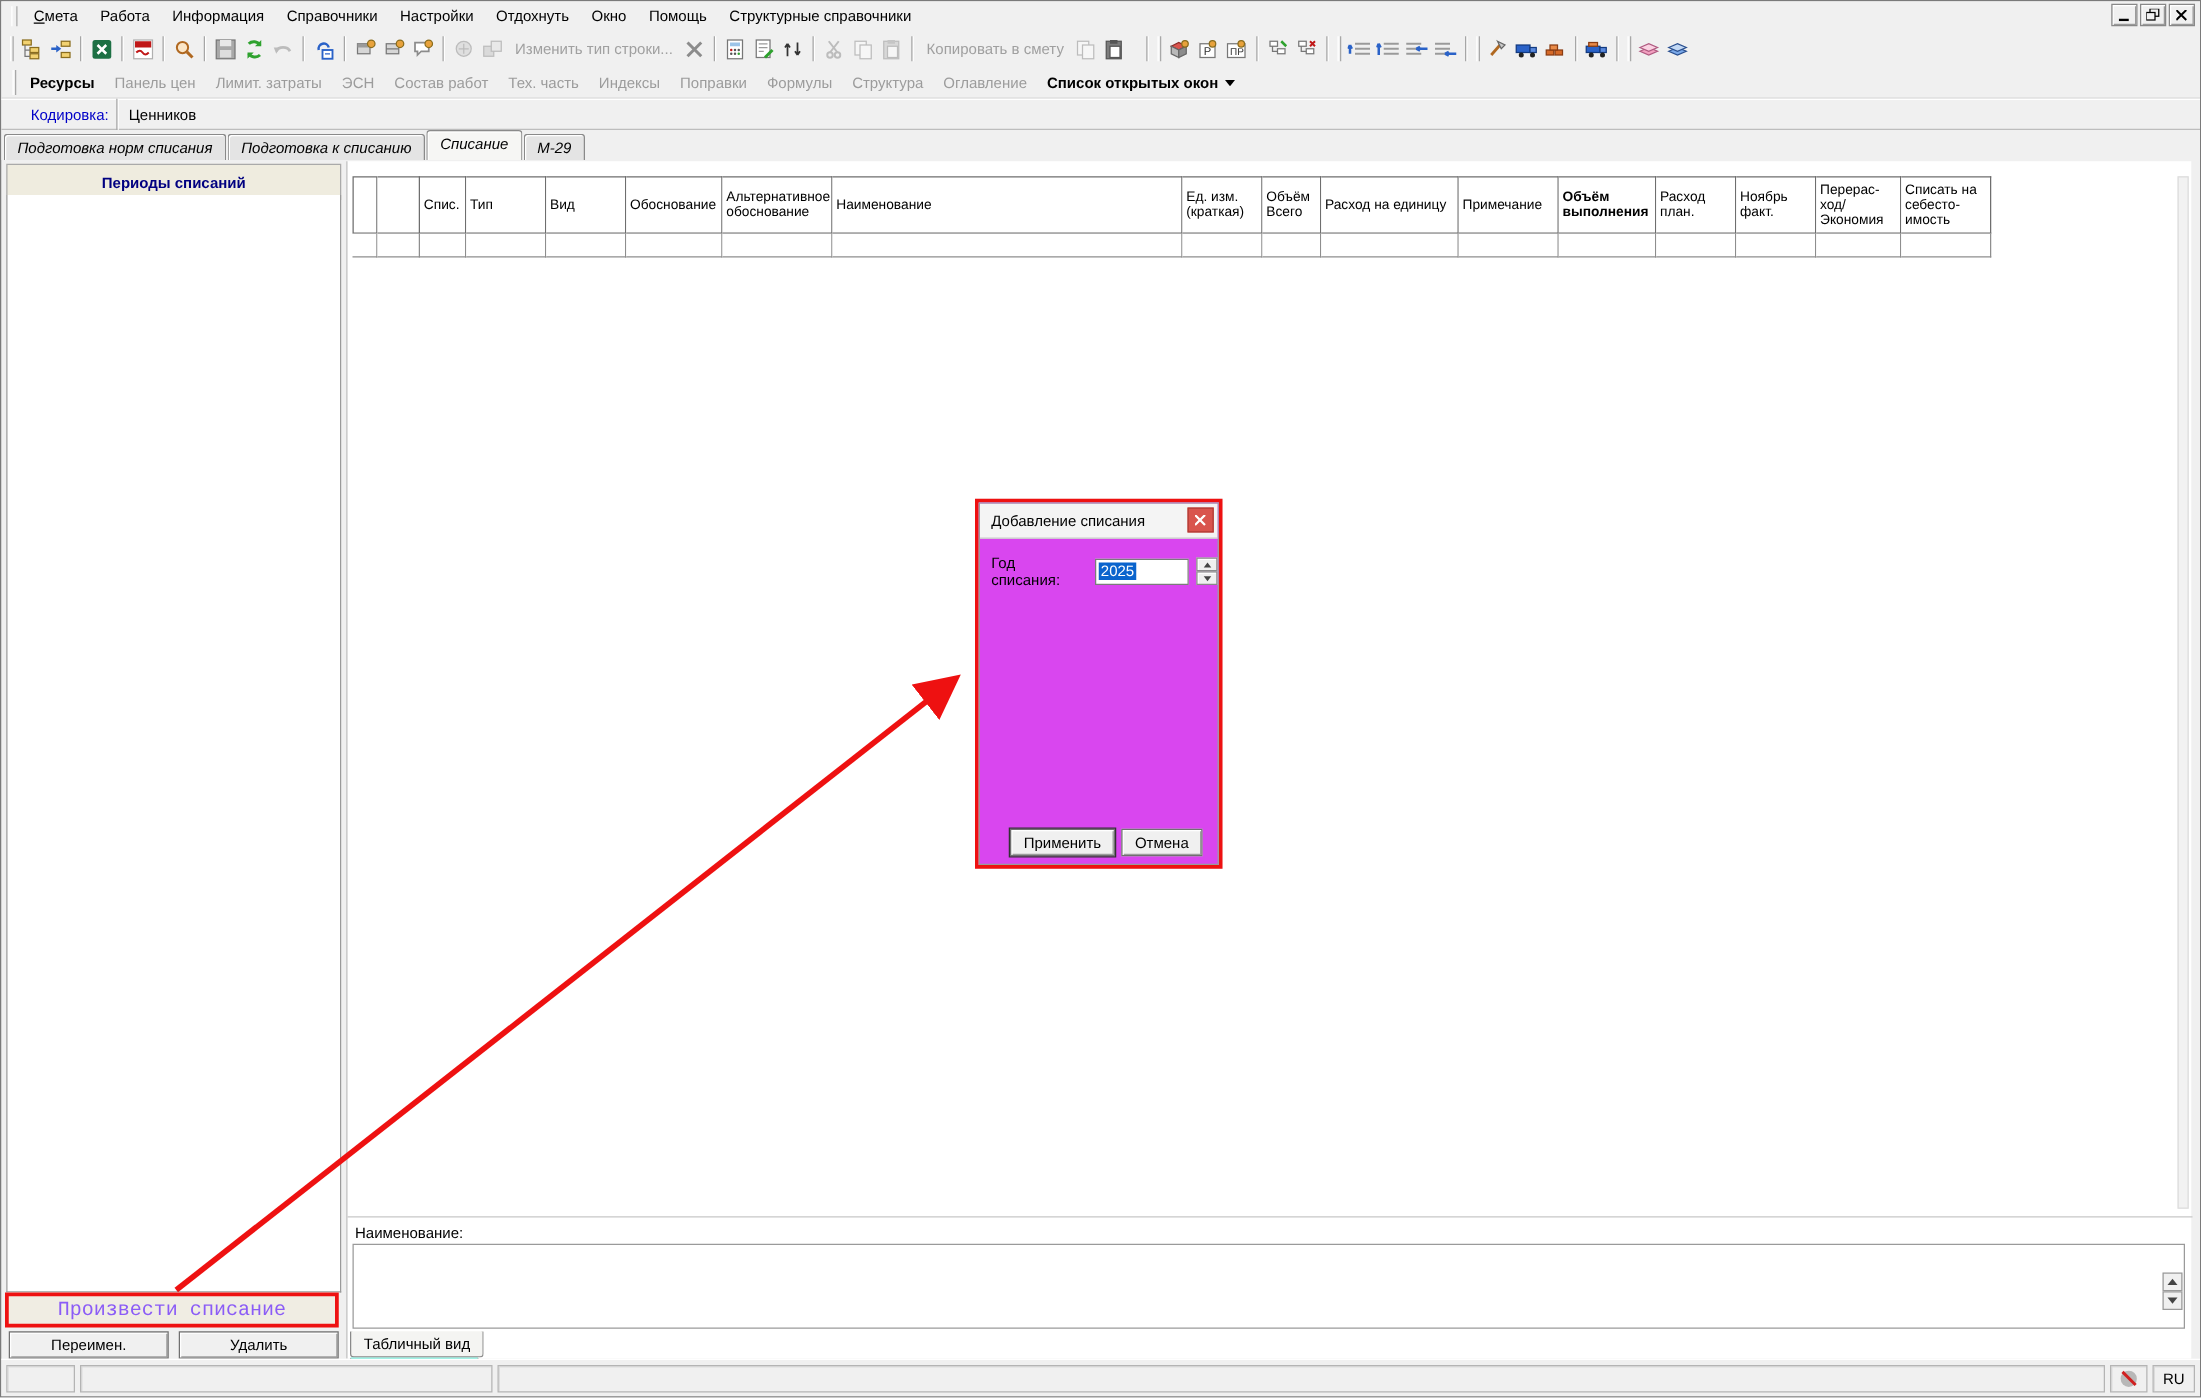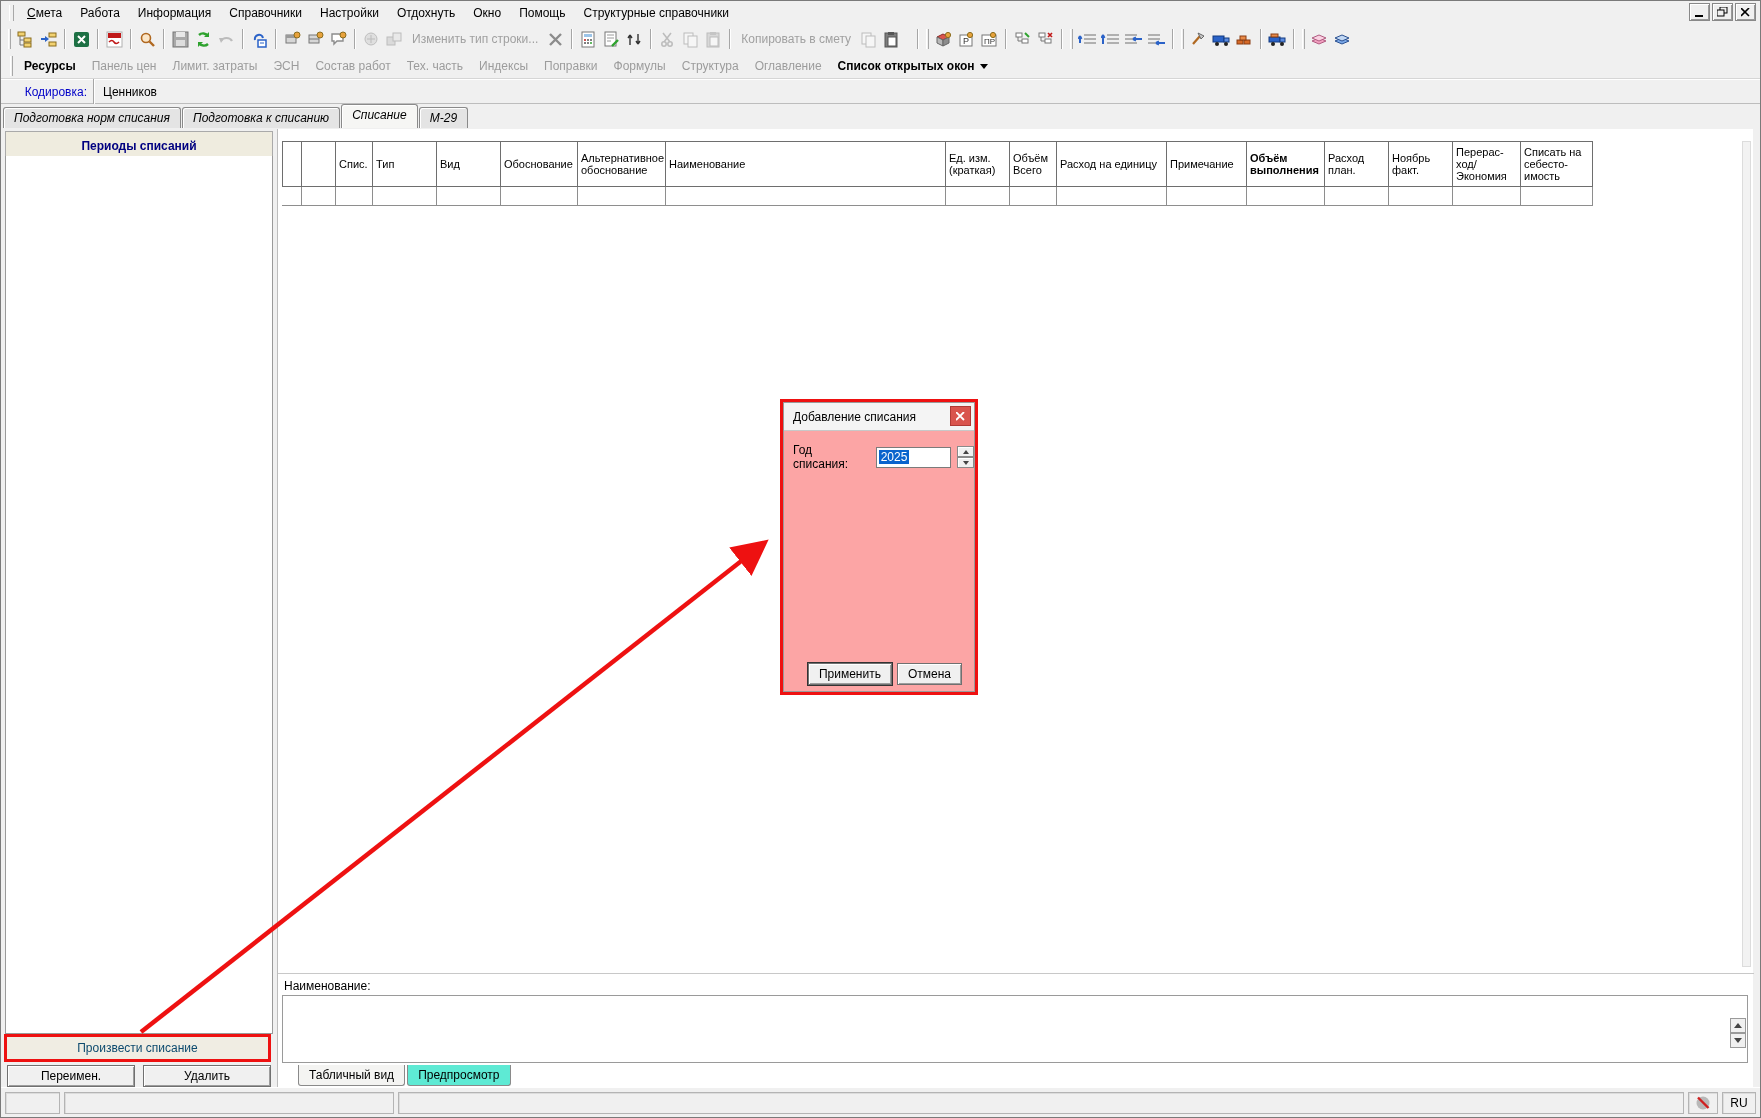--- a/index.html
+++ b/index.html
@@ -36,50 +36,50 @@
 
   .tabsrow { position:absolute; left:0; top:103px; width:100%; height:24px; display:flex; align-items:flex-end; padding-left:2px; background:#f0f0f0; }
   .tab { padding:3px 10px 4px; border:1px solid #8a8a8a; border-bottom:none; border-radius:3px 3px 0 0; background:#e4e4e4; margin-right:1px; height:21px; box-shadow:inset 1px 1px #fff;font-style:italic; }
   .tab.active { background:#f6f6f4; height:24px; z-index:2; position:relative; }
 
   
   .left-panel { position:absolute; left:4px; top:130px; width:268px; height:956px; }
   .lp-header { height:29px; background:#efecdf; border:1px solid #aaa; display:flex; align-items:center; justify-content:center; color:#000080; font-weight:700; }
   .lp-list { position:absolute; left:0; top:25px; width:268px; height:878px; background:#fff; border:1px solid #9a9a9a; border-top:none; }
   .redbox { position:absolute; left:-1px; top:903px; width:267px; height:28px; border:3px solid #ee1111; background:#f0ede3; display:flex; align-items:center; justify-content:center; }
-  .writeoff-btn { color:#0c4a6e; background:transparent; border:none; font-family:Liberation Sans, sans-serif; font-size:12px; }
+  .writeoff-btn { color:#8b5cf6; background:transparent; border:none; font-family:Liberation Mono, monospace; font-size:16px; }
   .lp-btnrow { position:absolute; left:0; top:934px; width:268px; display:flex; gap:8px; padding:0 2px; }
   .btn3d { flex:1; height:22px; background:#f0f0f0; border:1px solid #707070; box-shadow:inset 1px 1px #fff, inset -1px -1px #9d9d9d; font-family:inherit; font-size:12px; display:flex; align-items:center; justify-content:center; }
 
   
   .right-pane { position:absolute; left:276px; top:128px; width:1476px; height:958px; background:#fff; border-left:1px solid #bdbdbd; }
   .vtrack { position:absolute; right:2px; top:12px; width:9px; height:826px; background:#f2f2f2; border:1px solid #dcdcdc; }
   .grid { position:absolute; left:4px; top:12px; display:flex; flex-wrap:wrap; width:1312px; }
   .hcell { border-right:1px solid #6e6e6e; border-bottom:1px solid #6e6e6e; border-top:1px solid #6e6e6e; background:#fff; font-size:11px; line-height:12px; padding:2px 3px; height:46px; display:flex; align-items:center; overflow:hidden; }
   .hcell:first-child, .dcell:first-child { border-left:1px solid #6e6e6e; }
   .hcell.b { font-weight:700; }
   .dcell { border-right:1px solid #8e8e8e; border-bottom:1px solid #8e8e8e; height:19px; background:#fff; }
   .botline { position:absolute; left:0; top:844px; width:1476px; border-top:1px solid #c8c8c8; }
   .name-label { position:absolute; left:6px; top:850px; font-size:12px; }
   .name-area { position:absolute; left:4px; top:866px; width:1466px; height:68px; background:#fff; border:1px solid #9a9a9a; }
   .scrollpair { position:absolute; right:1px; top:22px; width:16px; }
   .sbtn { width:16px; height:15px; background:#f0f0f0; border:1px solid #9a9a9a; display:flex; align-items:center; justify-content:center; }
   .tri-up { width:0; height:0; border-left:4px solid transparent; border-right:4px solid transparent; border-bottom:5px solid #444; }
   .tri-dn { width:0; height:0; border-left:4px solid transparent; border-right:4px solid transparent; border-top:5px solid #444; }
-  .bottom-tabs { position:absolute; left:20px; top:936px; display:flex; align-items:flex-start; }
+  .bottom-tabs { position:absolute; left:2px; top:936px; display:flex; align-items:flex-start;flex-direction:column; }
   .btab { padding:3px 10px; border:1px solid #8a8a8a; border-top:none; border-radius:0 0 3px 3px; background:#5eead4; margin-right:2px; }
   .btab.active { background:#f4f4f2; position:relative; z-index:2; }
 
   
   .statusbar { position:absolute; left:0; bottom:0; width:100%; height:30px; background:#f0f0f0; border-top:1px solid #fff; display:flex; align-items:center; gap:4px; padding:0 4px; }
   .seg { height:22px; border:1px solid #b4b4b4; box-shadow:inset 1px 1px #dcdcdc; background:#f0f0f0; display:flex; align-items:center; justify-content:center; }
 
   
   .dialog-wrap { position:absolute; left:779px; top:398px; width:198px; height:296px; border:3px solid #ee1111; z-index:30; background:#f0f0f0; }
-  .dialog { position:relative; width:100%; height:100%; border:1px solid #9a9a9a; background:#fca5a5; }
+  .dialog { position:relative; width:100%; height:100%; border:1px solid #9a9a9a; background:#d946ef; }
   .dlg-title { height:28px; display:flex; align-items:center; padding-left:9px; border-bottom:1px solid #c8c8c8; background:#f4f4f4; }
   .dlg-close { position:absolute; right:3px; top:3px; width:21px; height:20px; background:#d9544d; border:1px solid #b03a35; display:flex; align-items:center; justify-content:center; }
   .dlg-yearrow { position:absolute; left:9px; top:40px; display:flex; align-items:center; }
   .year-input { width:78px; height:21px; background:#fff; border:1px solid #7b7b7b; margin-left:8px; padding:2px; font-size:12px; }
   .year-sel { background:#0a64cd; color:#fff; padding:0 2px; }
   .spinner { margin-left:6px; width:17px; }
   .spin-btn { width:17px; height:11px; background:#f0f0f0; border:1px solid #8a8a8a; box-shadow:inset 1px 1px #fff; display:flex; align-items:center; justify-content:center; }
   .spin-btn .tri-up { border-left-width:3px; border-right-width:3px; border-bottom-width:4px; }
   .spin-btn .tri-dn { border-left-width:3px; border-right-width:3px; border-top-width:4px; }
   .month-list { position:absolute; left:5px; top:68px; width:182px; height:185px; background:#fff; border:1px solid #7b7b7b; font-size:11px; line-height:13px; overflow:hidden; list-style:none; }

